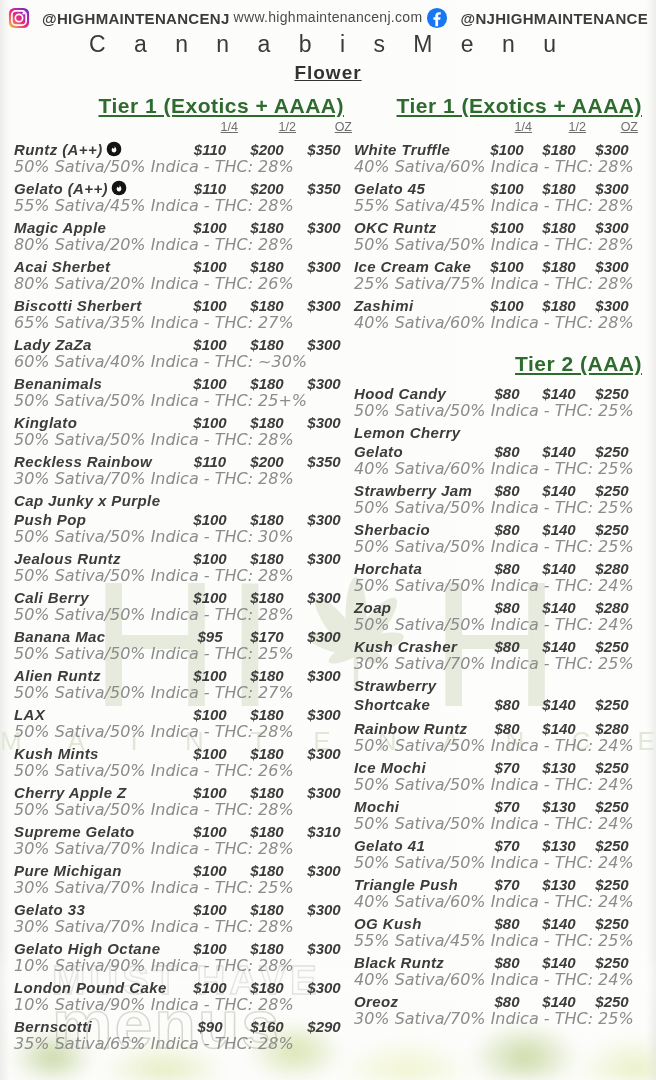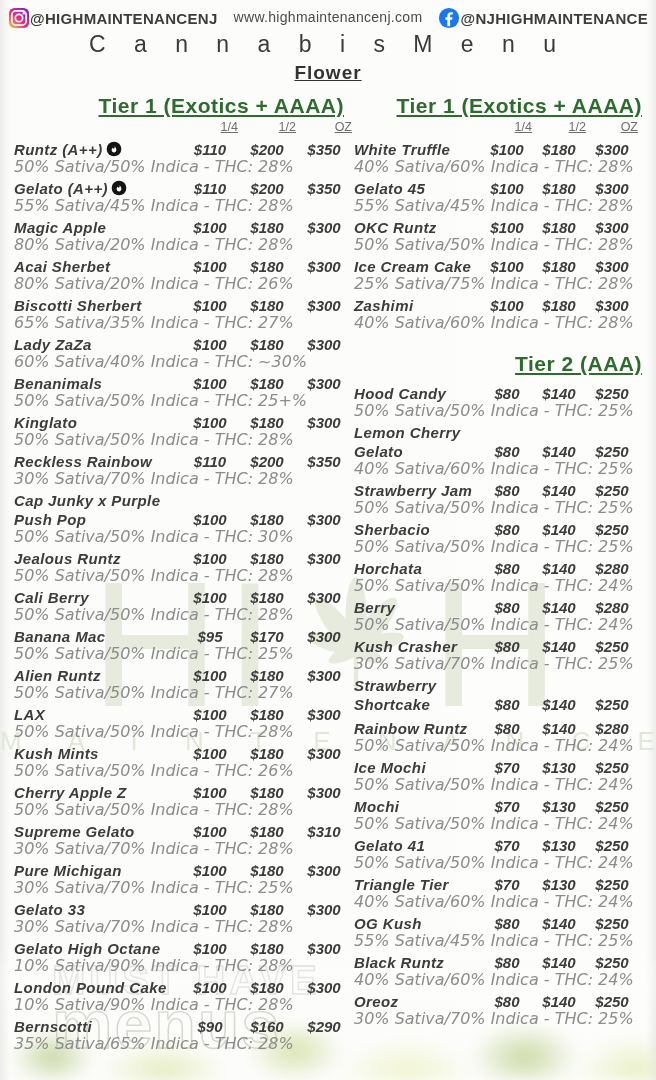--- a/index.html
+++ b/index.html
@@ -24,21 +24,21 @@
       radial-gradient(60px 40px at 8% 80%,#9db85e 0,transparent 70%),
       radial-gradient(90px 50px at 25% 95%,#cfe08e 0,transparent 70%),
       radial-gradient(70px 45px at 45% 75%,#b9cf72 0,transparent 70%),
       radial-gradient(100px 55px at 62% 95%,#e4eda6 0,transparent 70%),
       radial-gradient(80px 50px at 80% 80%,#a3bd60 0,transparent 70%),
       radial-gradient(90px 60px at 97% 95%,#d7e595 0,transparent 70%),
       linear-gradient(180deg,rgba(253,253,252,1) 0,rgba(253,253,252,0) 55%);}
   
   .content{position:relative;z-index:1;}
   .topbar{display:flex;justify-content:space-between;align-items:flex-start;padding:7px 8px 0 8px;}
-  .social{display:flex;align-items:center;gap:0;font-weight:bold;font-size:15px;letter-spacing:.3px;}
+  .social{display:flex;align-items:center;gap:12px;font-weight:bold;font-size:15px;letter-spacing:.3px;}
   .website{font-size:14px;color:#4a4a4a;padding-top:2px;letter-spacing:.3px;}
   .ig-icon,.fb-icon{width:22px;height:22px;flex:0 0 auto;}
   .main-title{text-align:center;font-size:23px;font-weight:400;letter-spacing:11px;
     color:#3a3a3a;margin-top:2px;}
   .sub-title{text-align:center;font-size:19px;font-weight:bold;letter-spacing:1px;
     text-decoration:underline;margin-top:4px;color:#333;}
   
   .menu{display:flex;align-items:flex-start;margin-top:6px;}
   .col-left{width:344px;padding-left:14px;box-sizing:border-box;}
   .col-right{width:298px;padding-left:10px;box-sizing:border-box;}
@@ -365,21 +365,21 @@
             <div class="idetails">50% Sativa/50% Indica - THC: 25%</div>
           </div>
           <div class="item">
             <div class="iname">Horchata</div>
             <div class="p">$80</div>
             <div class="p">$140</div>
             <div class="p">$280</div>
             <div class="idetails">50% Sativa/50% Indica - THC: 24%</div>
           </div>
           <div class="item">
-            <div class="iname">Berry</div>
+            <div class="iname">Zoap</div>
             <div class="p">$80</div>
             <div class="p">$140</div>
             <div class="p">$280</div>
             <div class="idetails">50% Sativa/50% Indica - THC: 24%</div>
           </div>
           <div class="item">
             <div class="iname">Kush Crasher</div>
             <div class="p">$80</div>
             <div class="p">$140</div>
             <div class="p">$250</div>
@@ -413,21 +413,21 @@
             <div class="idetails">50% Sativa/50% Indica - THC: 24%</div>
           </div>
           <div class="item">
             <div class="iname">Gelato 41</div>
             <div class="p">$70</div>
             <div class="p">$130</div>
             <div class="p">$250</div>
             <div class="idetails">50% Sativa/50% Indica - THC: 24%</div>
           </div>
           <div class="item">
-            <div class="iname">Triangle Tier</div>
+            <div class="iname">Triangle Push</div>
             <div class="p">$70</div>
             <div class="p">$130</div>
             <div class="p">$250</div>
             <div class="idetails">40% Sativa/60% Indica - THC: 24%</div>
           </div>
           <div class="item">
             <div class="iname">OG Kush</div>
             <div class="p">$80</div>
             <div class="p">$140</div>
             <div class="p">$250</div>

